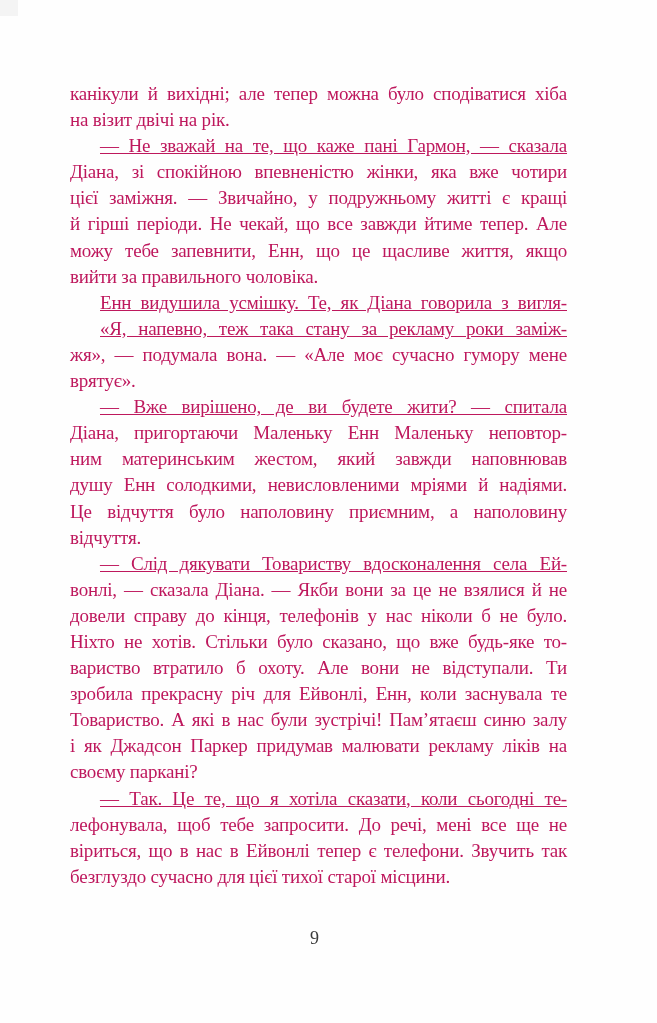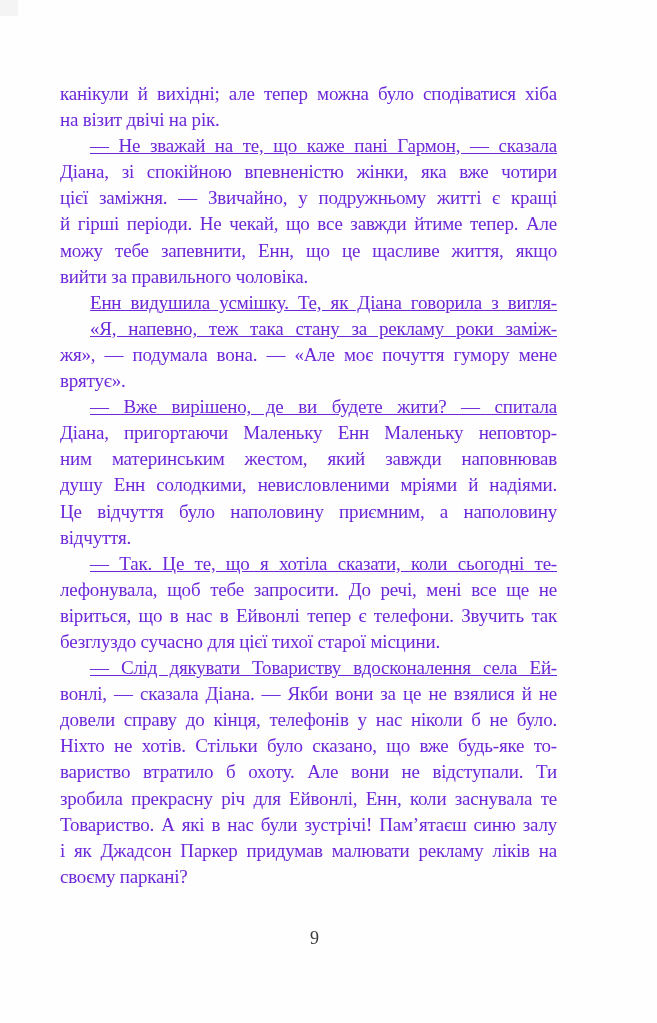--- a/index.html
+++ b/index.html
@@ -22,27 +22,27 @@
   .corner-artifact {
     position: absolute;
     left: 0;
     top: 0;
     width: 18px;
     height: 16px;
     background: #f4f4f4;
   }
   .text-block {
     position: absolute;
-    left: 60px;
+    left: 70px;
     top: 81px;
     width: 497px;
     font-size: 19px;
     line-height: 26.1px;
     letter-spacing: -0.2px;
-    color: #6d28d9;
+    color: #be185d;
   }
   .paragraph {
     margin: 0;
     padding: 0;
   }
   .line {
     text-align: justify;
     text-align-last: justify;
     white-space: normal;
   }
@@ -80,43 +80,43 @@
         <div class="line">цієї заміжня. — Звичайно, у подружньому житті є кращі</div>
         <div class="line">й гірші періоди. Не чекай, що все завжди йтиме тепер. Але</div>
         <div class="line">можу тебе запевнити, Енн, що це щасливе життя, якщо</div>
         <div class="line last">вийти за правильного чоловіка.</div>
       </div>
       <div class="paragraph">
         <div class="line first">Енн видушила усмішку. Те, як Діана говорила з вигля-</div>
       </div>
       <div class="paragraph">
         <div class="line first">«Я, напевно, теж така стану за рекламу роки заміж-</div>
-        <div class="line">жя», — подумала вона. — «Але моє почуття гумору мене</div>
+        <div class="line">жя», — подумала вона. — «Але моє сучасно гумору мене</div>
         <div class="line last">врятує».</div>
       </div>
       <div class="paragraph">
         <div class="line first">— Вже вирішено, де ви будете жити? — спитала</div>
         <div class="line">Діана, пригортаючи Маленьку Енн Маленьку неповтор-</div>
         <div class="line">ним материнським жестом, який завжди наповнював</div>
         <div class="line">душу Енн солодкими, невисловленими мріями й надіями.</div>
         <div class="line">Це відчуття було наполовину приємним, а наполовину</div>
         <div class="line last">відчуття.</div>
-      </div>
-      <div class="paragraph">
-        <div class="line first">— Так. Це те, що я хотіла сказати, коли сьогодні те-</div>
-        <div class="line">лефонувала, щоб тебе запросити. До речі, мені все ще не</div>
-        <div class="line">віриться, що в нас в Ейвонлі тепер є телефони. Звучить так</div>
-        <div class="line last">безглуздо сучасно для цієї тихої старої місцини.</div>
       </div>
       <div class="paragraph">
         <div class="line first">— Слід дякувати Товариству вдосконалення села Ей-</div>
         <div class="line">вонлі, — сказала Діана. — Якби вони за це не взялися й не</div>
         <div class="line">довели справу до кінця, телефонів у нас ніколи б не було.</div>
         <div class="line">Ніхто не хотів. Стільки було сказано, що вже будь-яке то-</div>
         <div class="line">вариство втратило б охоту. Але вони не відступали. Ти</div>
         <div class="line">зробила прекрасну річ для Ейвонлі, Енн, коли заснувала те</div>
         <div class="line">Товариство. А які в нас були зустрічі! Пам’ятаєш синю залу</div>
         <div class="line">і як Джадсон Паркер придумав малювати рекламу ліків на</div>
         <div class="line last">своєму паркані?</div>
       </div>
+      <div class="paragraph">
+        <div class="line first">— Так. Це те, що я хотіла сказати, коли сьогодні те-</div>
+        <div class="line">лефонувала, щоб тебе запросити. До речі, мені все ще не</div>
+        <div class="line">віриться, що в нас в Ейвонлі тепер є телефони. Звучить так</div>
+        <div class="line last">безглуздо сучасно для цієї тихої старої місцини.</div>
+      </div>
     </main>
   <div class="page-number">9</div>
 </div>
 
 </body></html>

